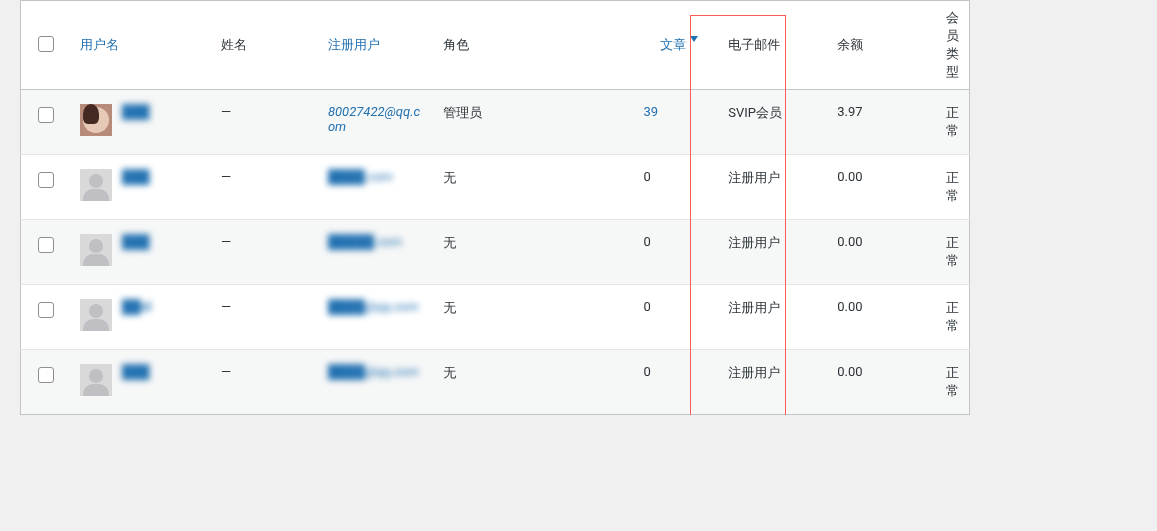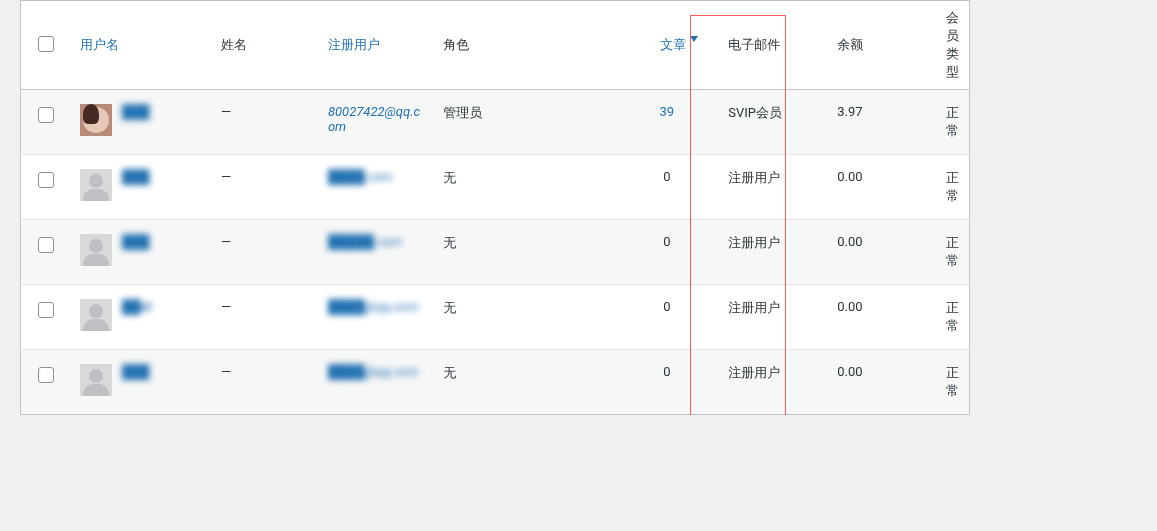--- a/index.html
+++ b/index.html
@@ -14,21 +14,21 @@
   .avatar.ph::before{content:'';position:absolute;width:14px;height:14px;border-radius:50%;background:#bfbfc4;left:9px;top:5px;}
   .avatar.ph::after{content:'';position:absolute;width:26px;height:16px;border-radius:10px 10px 0 0;background:#bfbfc4;left:3px;top:20px;}
   .avatar.photo{background:#b88a7a;}
   .avatar.photo::before{content:'';position:absolute;width:26px;height:26px;border-radius:50%;background:#e7c9b7;left:3px;top:3px;}
   .avatar.photo::after{content:'';position:absolute;width:16px;height:20px;border-radius:50% 50% 30% 30%;background:#442a22;left:3px;top:0;}
   .u-name{font-weight:600;color:#2271b1;filter:blur(3px);}
   .blur{filter:blur(3px);}
   .sort{display:inline-flex;gap:4px;}
   .sort .tri{width:0;height:0;border-left:4px solid transparent;border-right:4px solid transparent;border-top:6px solid #2271b1;}
   .highlight-col{position:absolute;border:1px solid #ff5a5a;pointer-events:none;}
-  .td-posts{text-align:center;padding-right:28px;}
+  .td-posts{text-align:left;padding-right:28px;}
   th.td-posts{text-align:right;padding-right:20px;}
   .cb-col{width:30px;text-align:center;padding-left:10px;}
   input[type=checkbox]{width:16px;height:16px;border:1px solid #8c8f94;border-radius:3px;appearance:none;background:#fff;cursor:pointer;}
   .cell-break{word-break:break-all;font-style:italic;}
 </style>
 </head>
 <body>
 
 <div class="wrap" style="position:relative;">
   <div class="highlight-col" id="hl" style="left: 690px; top: 15px; width: 94px; height: 494px;"></div>

